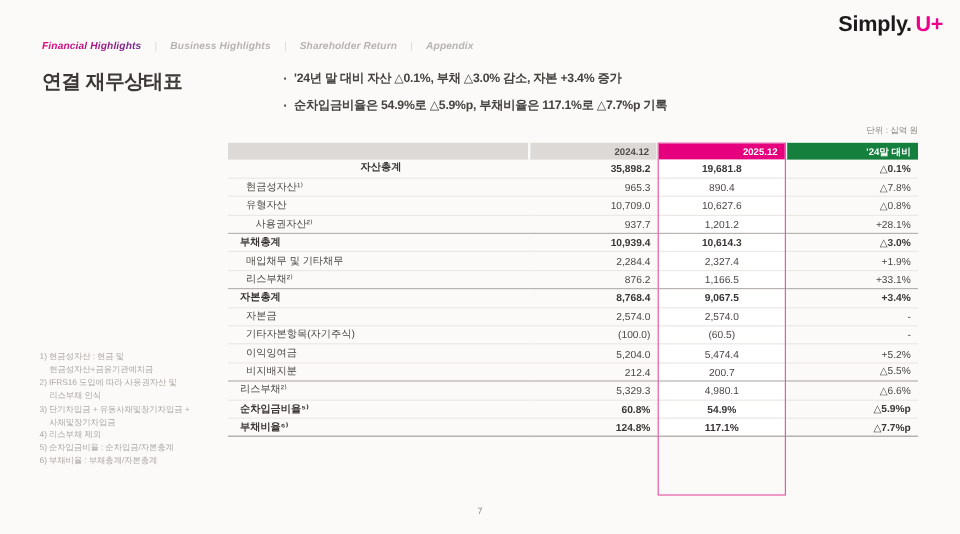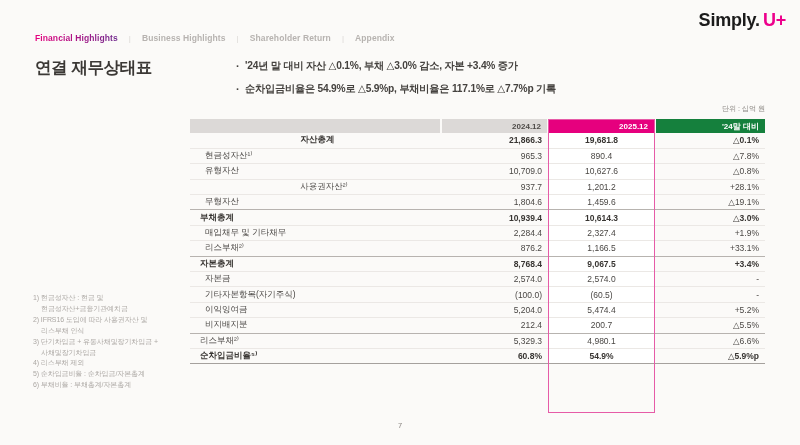--- a/index.html
+++ b/index.html
@@ -9,21 +9,21 @@
     background:#fbfaf8;
     font-family:"Liberation Sans","DejaVu Sans",sans-serif;
     color:#4a4744;
     overflow:hidden;
   }
 
   
   .nav {
     position:absolute; left:35px; top:33px;
     display:flex; align-items:center; gap:11px;
-    font-size:8.5px; font-weight:700; letter-spacing:.1px;
+    font-size:8.5px; font-weight:700; letter-spacing:.1px;font-style:italic;
   }
   .nav-item { color:#b7b3b0; cursor:pointer; white-space:nowrap; }
   .nav-item.active { color:#c0147f; }
   @supports (-webkit-background-clip: text) {
     .nav-item.active {
       background:linear-gradient(90deg,#e6007e 0%,#6f2b8e 100%);
       -webkit-background-clip:text; background-clip:text; color:transparent;
     }
   }
   .nav-sep { color:#dad7d4; font-weight:400; font-size:8px; }
@@ -141,47 +141,41 @@
       <tr>
         <th class="h-label"></th>
         <th class="h-2024">2024.12</th>
         <th class="h-2025">2025.12</th>
         <th class="h-delta">'24말 대비</th>
       </tr>
     </thead>
     <tbody id="table-body">
         <tr class="bold ">
           <td class="cell-label" style="padding-left: 10px; text-align: center;">자산총계</td>
-          <td class="cell-num">21,866.3</td>
+          <td class="cell-num">35,898.2</td>
           <td class="cell-num col-2025">19,681.8</td>
           <td class="cell-num">△0.1%</td>
         </tr>
         <tr>
           <td class="cell-label" style="padding-left: 15px;">현금성자산¹⁾</td>
           <td class="cell-num">965.3</td>
           <td class="cell-num col-2025">890.4</td>
           <td class="cell-num">△7.8%</td>
         </tr>
         <tr>
           <td class="cell-label" style="padding-left: 15px;">유형자산</td>
           <td class="cell-num">10,709.0</td>
           <td class="cell-num col-2025">10,627.6</td>
           <td class="cell-num">△0.8%</td>
         </tr>
         <tr>
-          <td class="cell-label" style="padding-left: 23px; text-align: center;">사용권자산²⁾</td>
+          <td class="cell-label" style="padding-left: 23px;">사용권자산²⁾</td>
           <td class="cell-num">937.7</td>
           <td class="cell-num col-2025">1,201.2</td>
           <td class="cell-num">+28.1%</td>
-        </tr>
-        <tr>
-          <td class="cell-label" style="padding-left: 15px;">무형자산</td>
-          <td class="cell-num">1,804.6</td>
-          <td class="cell-num col-2025">1,459.6</td>
-          <td class="cell-num">△19.1%</td>
         </tr>
         <tr class="bold section">
           <td class="cell-label" style="padding-left: 10px;">부채총계</td>
           <td class="cell-num">10,939.4</td>
           <td class="cell-num col-2025">10,614.3</td>
           <td class="cell-num">△3.0%</td>
         </tr>
         <tr>
           <td class="cell-label" style="padding-left: 15px;">매입채무 및 기타채무</td>
           <td class="cell-num">2,284.4</td>
@@ -228,20 +222,26 @@
           <td class="cell-label" style="padding-left: 10px;">리스부채²⁾</td>
           <td class="cell-num">5,329.3</td>
           <td class="cell-num col-2025">4,980.1</td>
           <td class="cell-num">△6.6%</td>
         </tr>
         <tr class="bold ">
           <td class="cell-label" style="padding-left: 10px;">순차입금비율⁵⁾</td>
           <td class="cell-num">60.8%</td>
           <td class="cell-num col-2025">54.9%</td>
           <td class="cell-num">△5.9%p</td>
+        </tr>
+        <tr class="bold ">
+          <td class="cell-label" style="padding-left: 10px;">부채비율⁶⁾</td>
+          <td class="cell-num">124.8%</td>
+          <td class="cell-num col-2025">117.1%</td>
+          <td class="cell-num">△7.7%p</td>
         </tr>
       </tbody>
   </table>
   <div class="col-highlight"></div>
 </div>
 
 <div class="footnotes" id="footnotes">
     <div class="footnote">1) 현금성자산 : 현금 및</div>
     <div class="footnote cont">현금성자산+금융기관예치금</div>
     <div class="footnote">2) IFRS16 도입에 따라 사용권자산 및</div>

